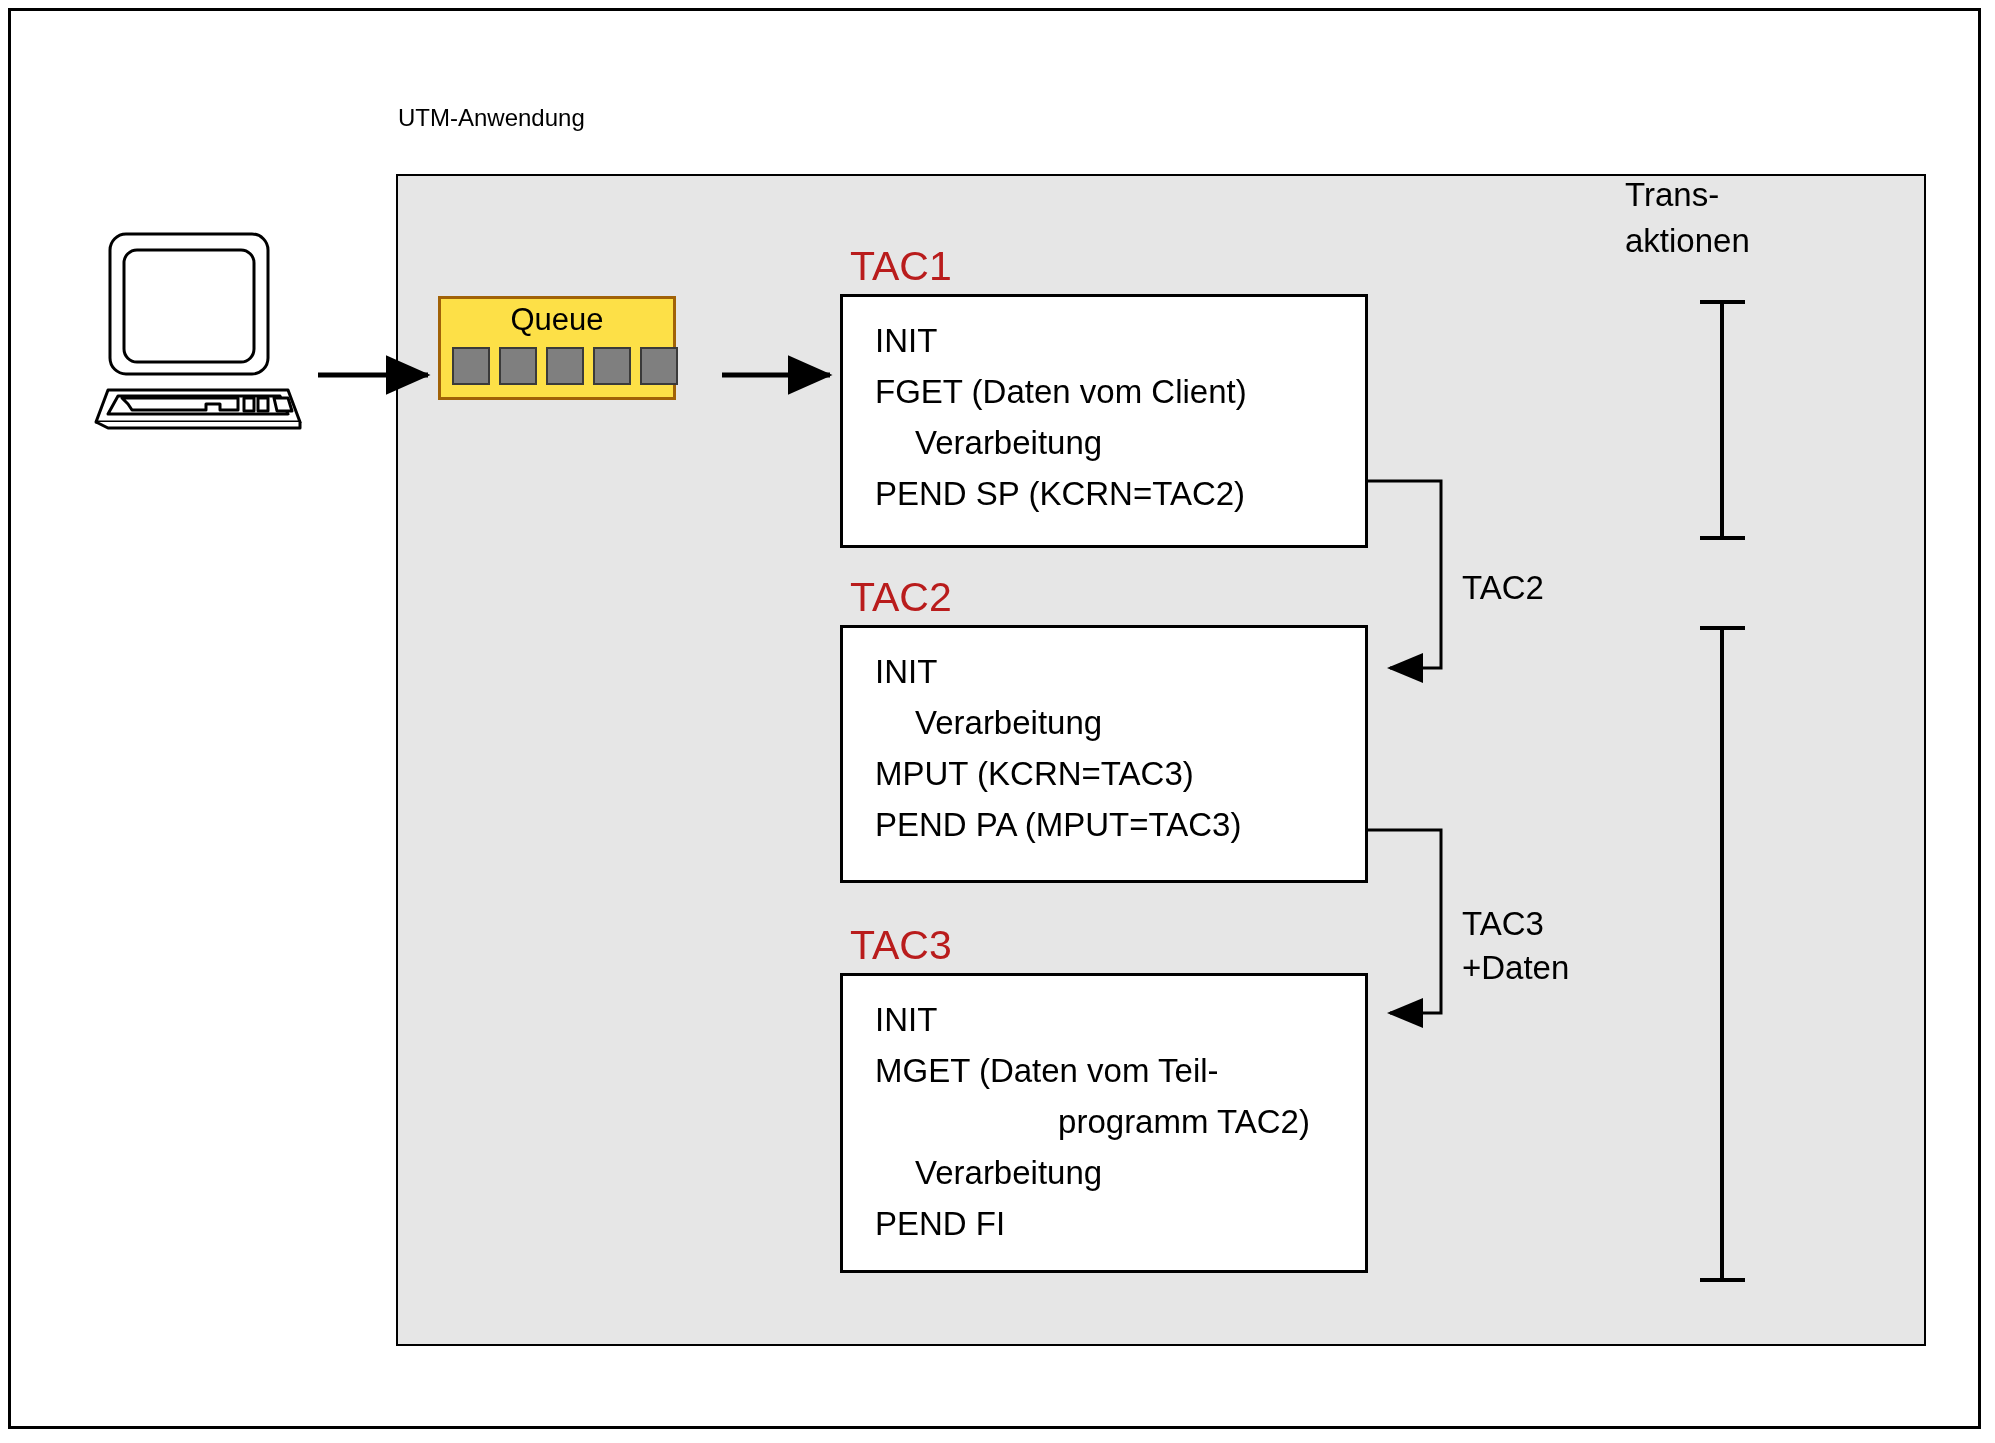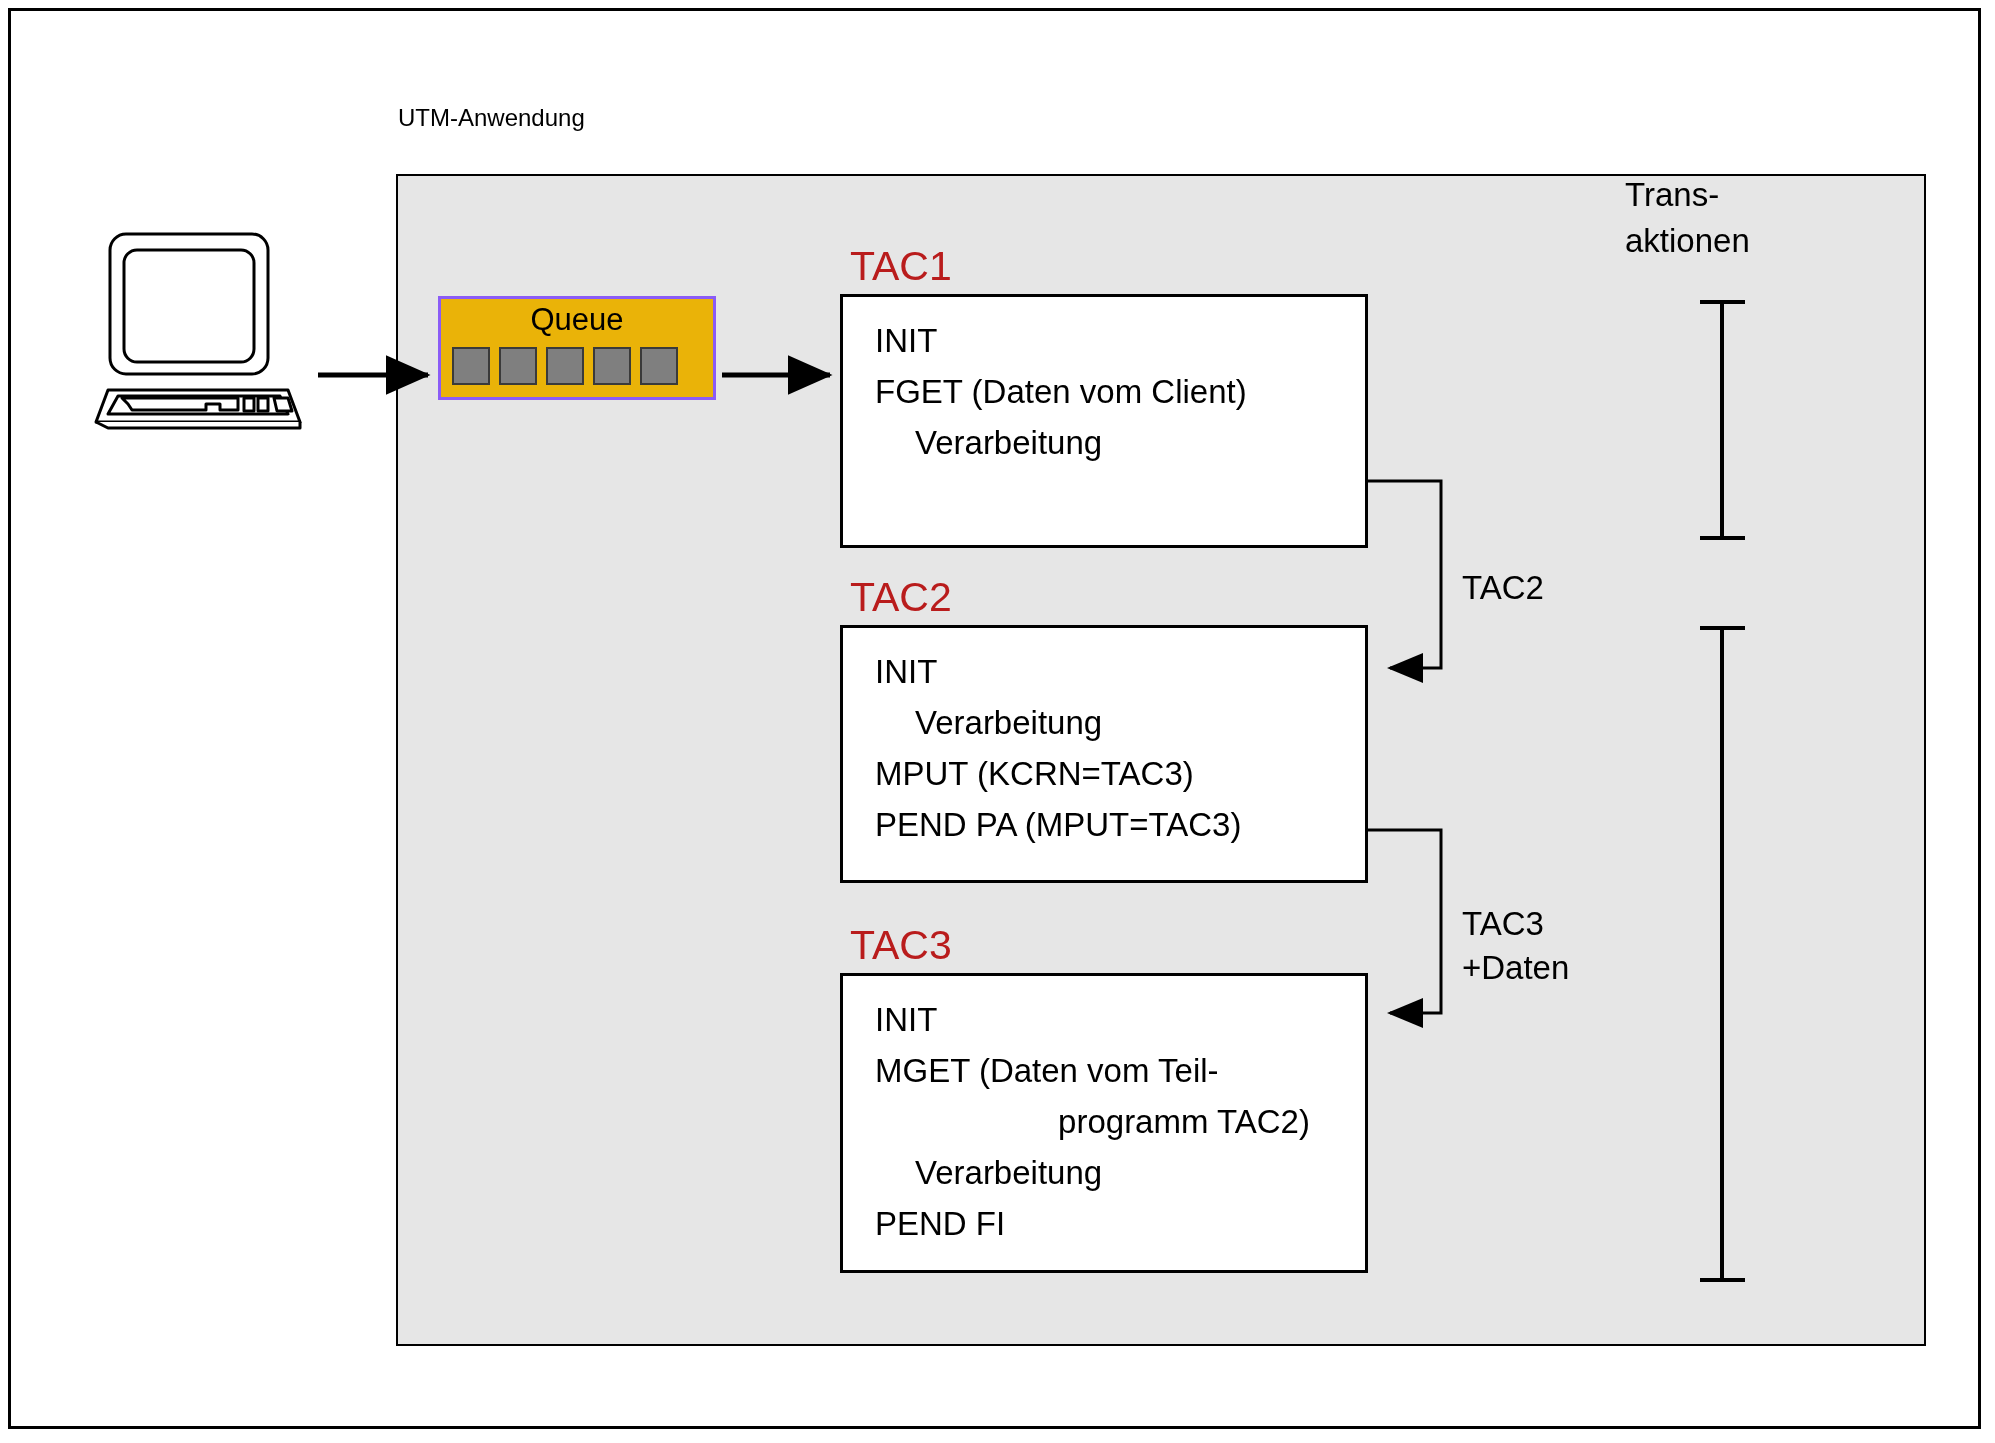--- a/index.html
+++ b/index.html
@@ -53,24 +53,24 @@
     left: 88px;
     top: 222px;
     width: 240px;
     height: 220px;
   }
   
   .queue-box {
     position: absolute;
     left: 438px;
     top: 296px;
-    width: 278px;
+    width: 238px;
     height: 104px;
-    background: #eab308;
-    border: 3px solid #8b5cf6;
+    background: #fde047;
+    border: 3px solid #a16207;
     box-sizing: border-box;
   }
   .queue-label {
     position: absolute;
     top: 3px;
     left: 0;
     width: 100%;
     text-align: center;
     font-size: 31px;
     color: #000000;
@@ -196,20 +196,21 @@
       <div class="queue-cell"></div>
     </div>
   </div>
 
   <div class="tac-caption" id="tac1-caption">TAC1</div>
   <div class="tac-box" id="tac1-box">
     <div class="tac-lines">
       <div class="tac-line">INIT</div>
       <div class="tac-line">FGET (Daten vom Client)</div>
       <div class="tac-line indent">Verarbeitung</div>
+      <div class="tac-line">PEND SP (KCRN=TAC2)</div>
     </div>
   </div>
 
   <div class="tac-caption" id="tac2-caption">TAC2</div>
   <div class="tac-box" id="tac2-box">
     <div class="tac-lines">
       <div class="tac-line">INIT</div>
       <div class="tac-line indent">Verarbeitung</div>
       <div class="tac-line">MPUT (KCRN=TAC3)</div>
       <div class="tac-line">PEND PA (MPUT=TAC3)</div>

